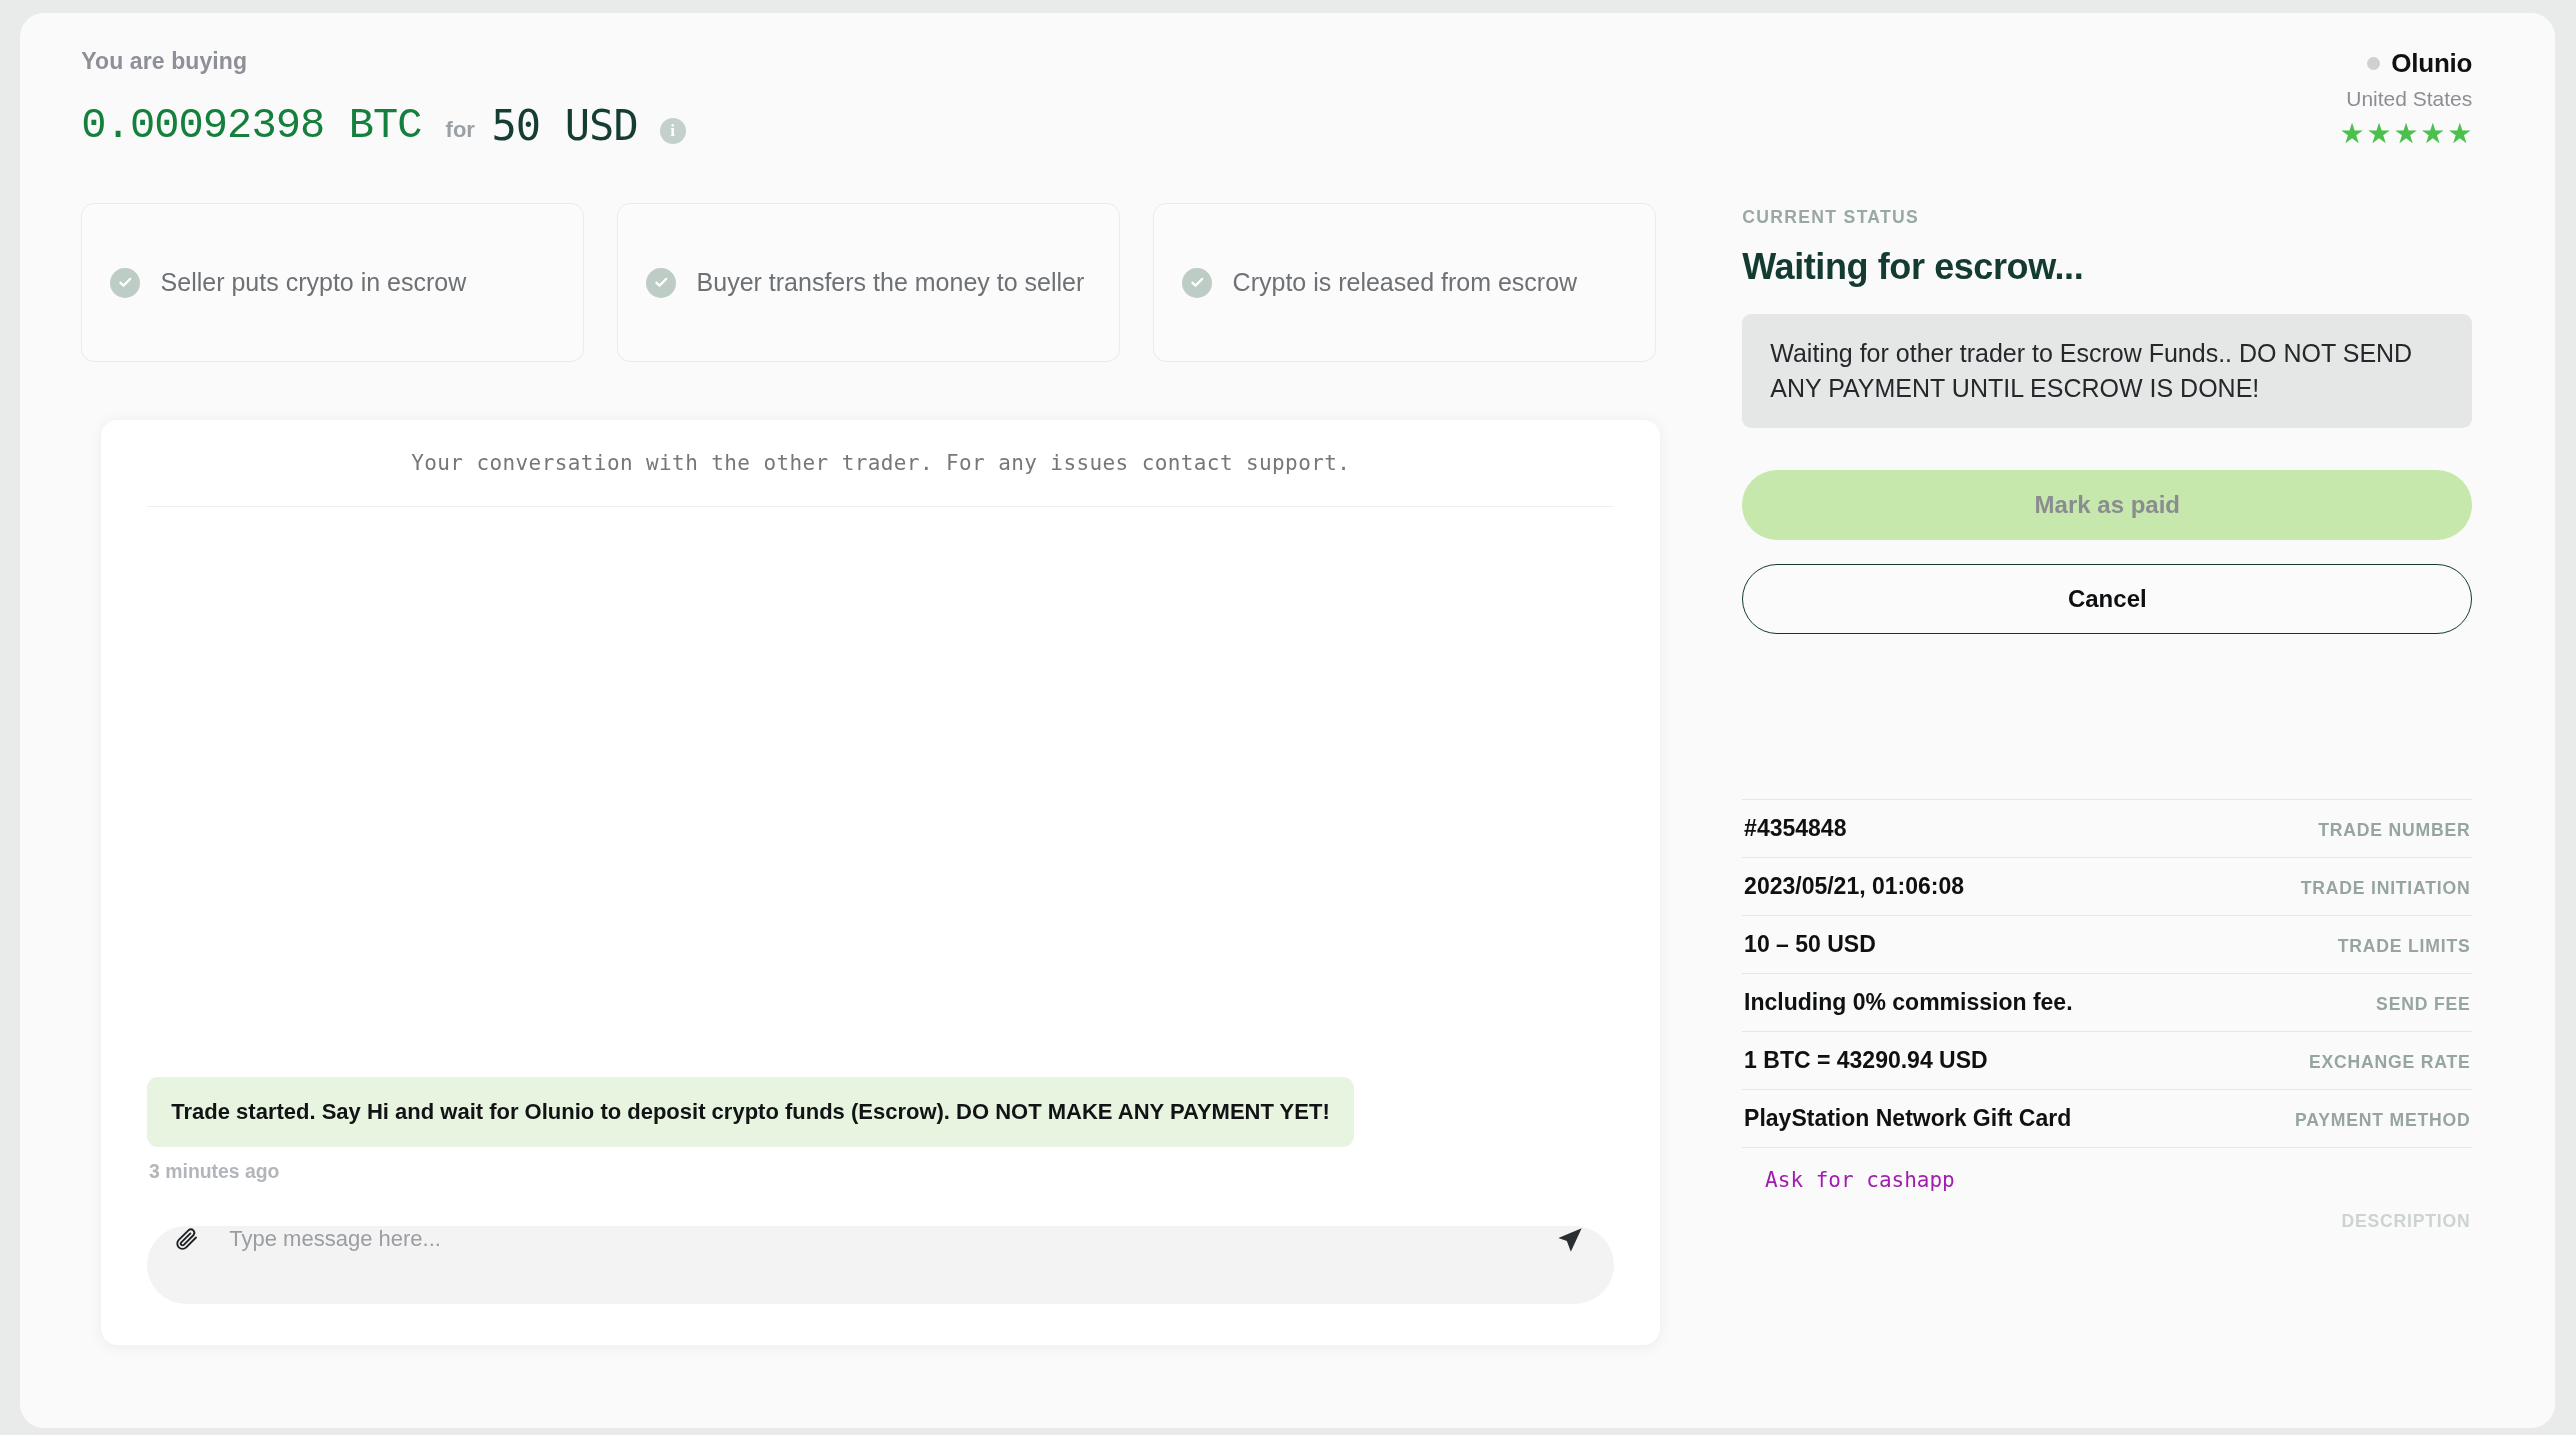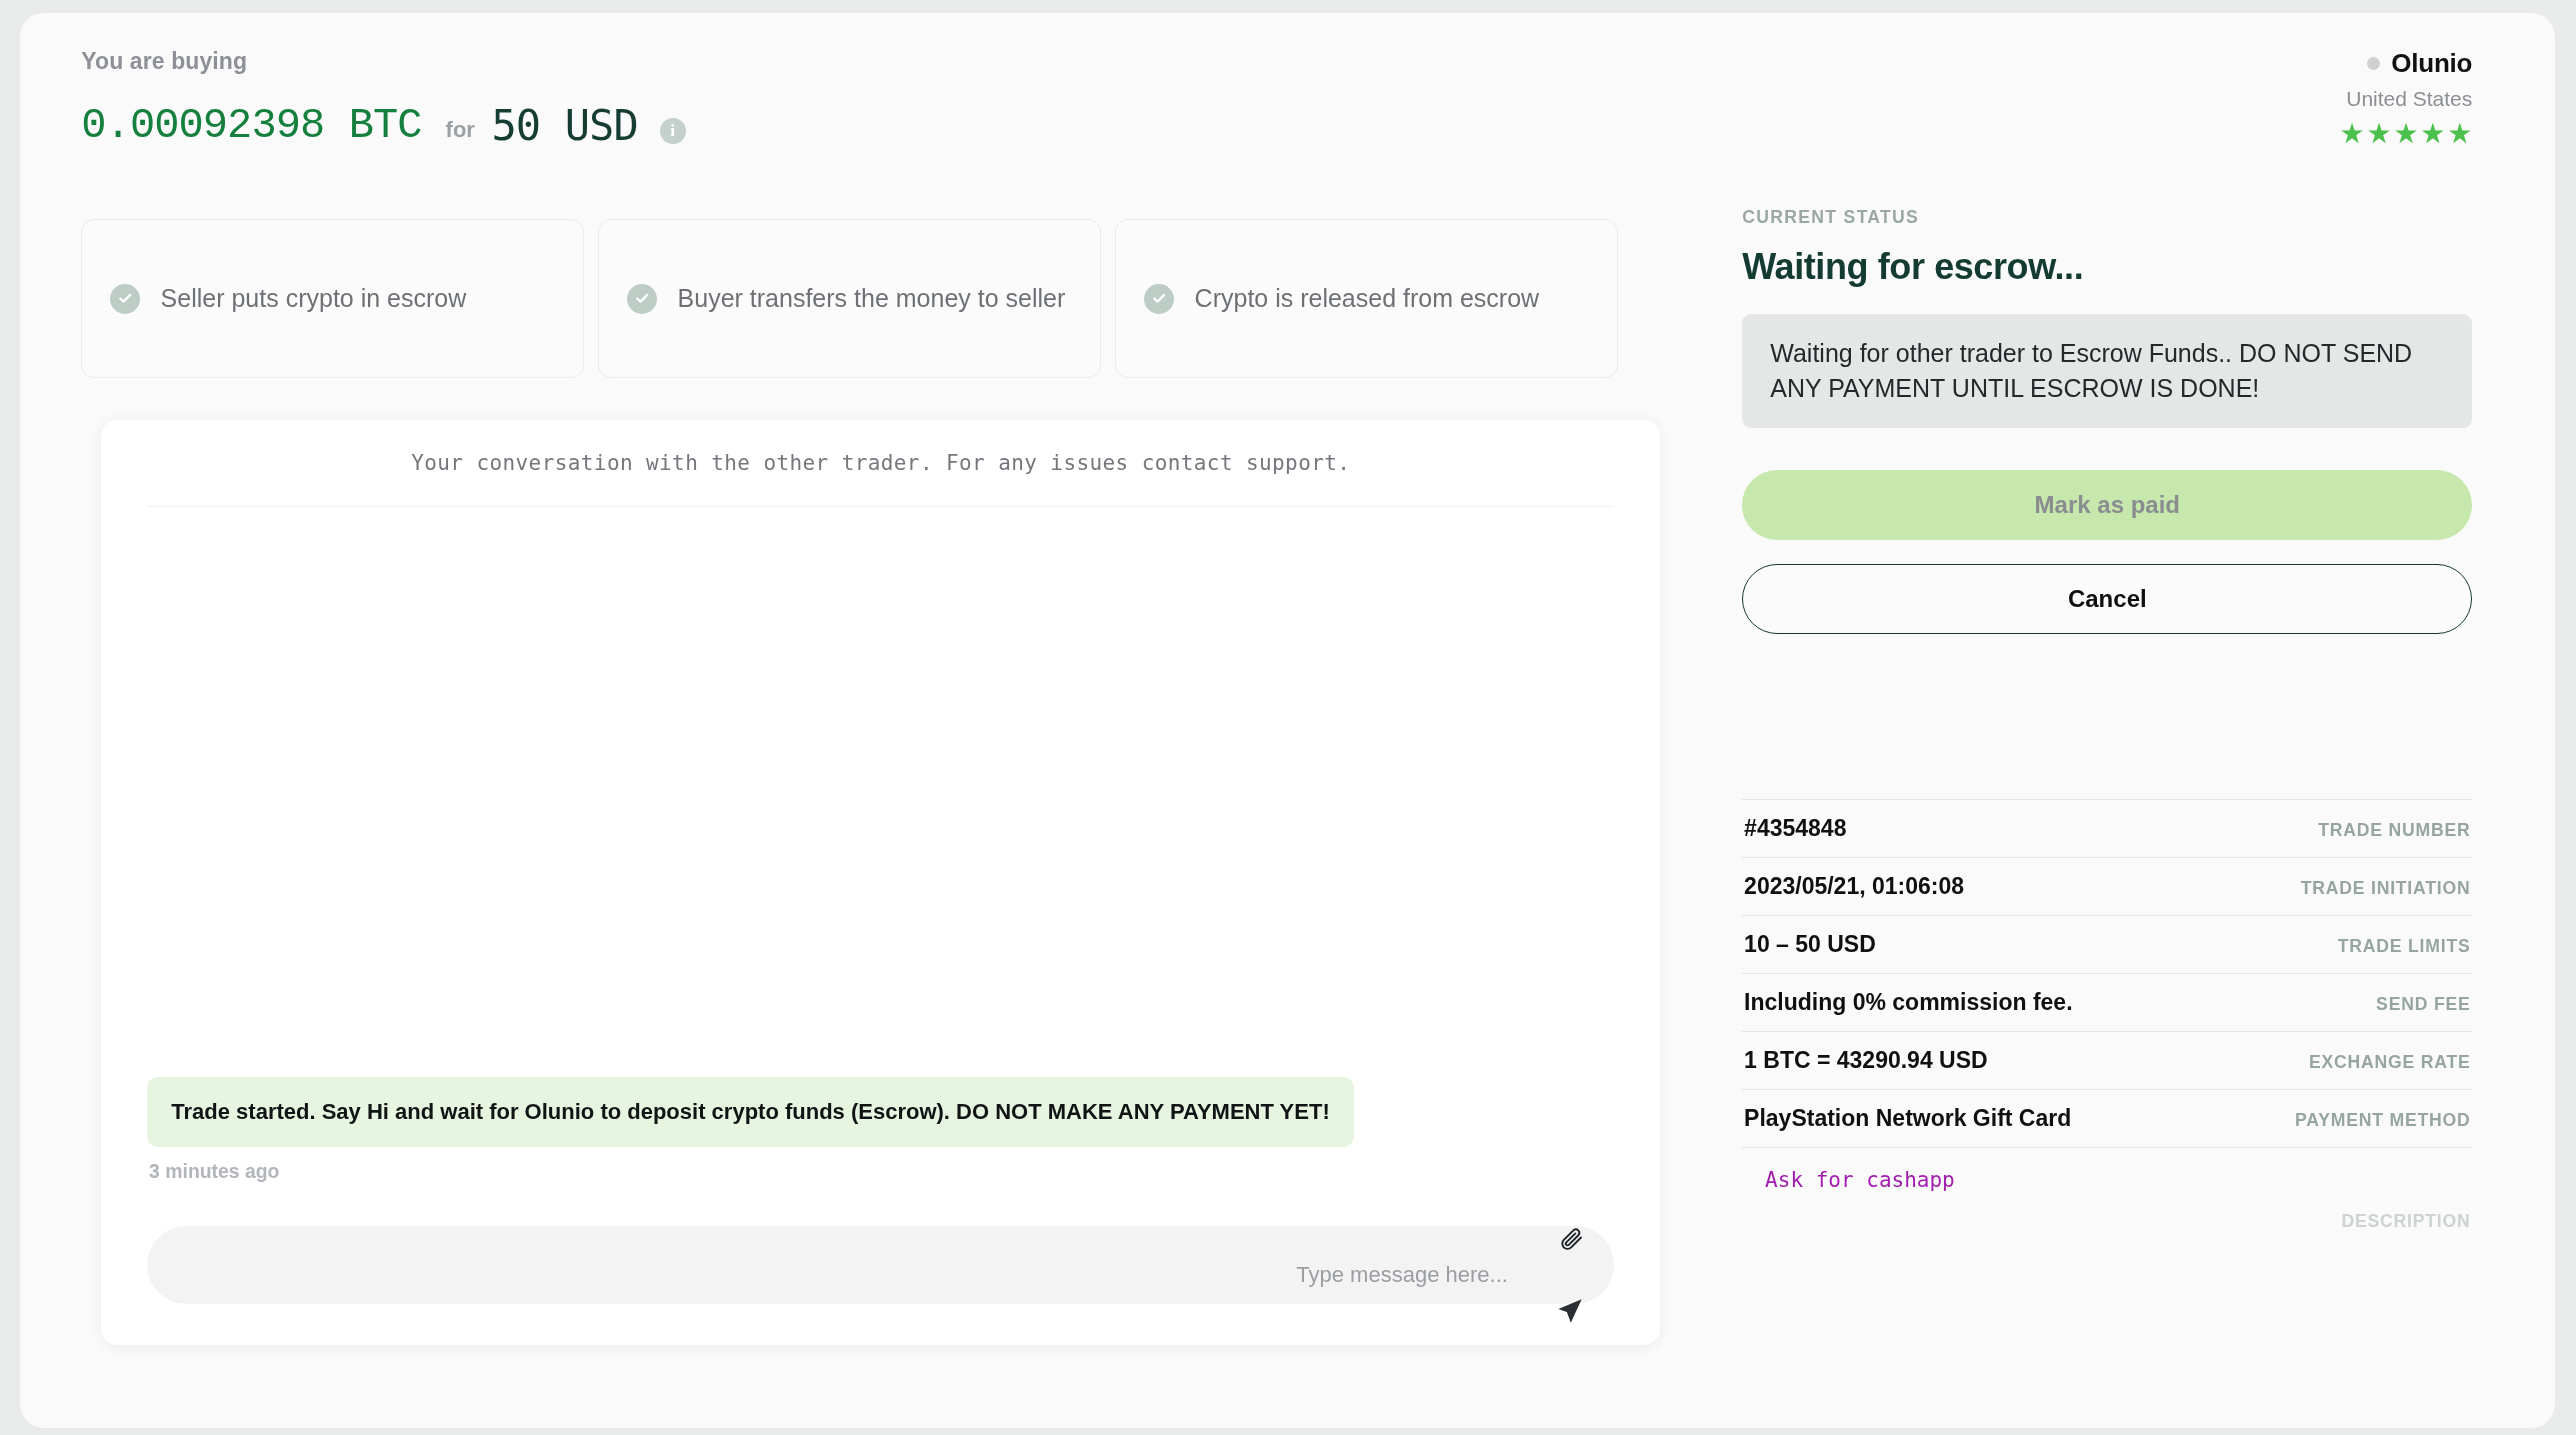--- a/index.html
+++ b/index.html
@@ -74,22 +74,22 @@
     display: flex;
     align-items: center;
     justify-content: center;
     margin: 9.2px 0 0 22px;
     flex: 0 0 auto;
   }
 
   
   .steps {
     display: flex;
-    gap: 14px;
-    margin-top: 66px;
+    gap: 33px;
+    margin-top: 50px;
   }
   .step-card {
     width: 503px;
     min-height: 159px;
     background: #fbfbfb;
     border: 0.9px solid #eaebec;
     border-radius: 13px;
     display: flex;
     align-items: center;
     padding: 20.3px 28px;
@@ -169,24 +169,23 @@
   }
   .chat-input-wrap {
     padding: 43px 46px 41px 46px;
     flex: 0 0 auto;
   }
   .chat-input {
     height: 78px;
     background: #f3f3f4;
     border-radius: 39px;
     display: flex;
-    align-items: flex-end;
+    align-items: flex-start;
     padding: 0 30px 0 28px;
-    gap: 9px;
-    flex-direction: column;
+    gap: 30px;
   }
   .clip-icon, .send-icon { flex: 0 0 auto; display:block; }
   .chat-input input {
     flex: 1 1 auto;
     border: none;
     outline: none;
     background: transparent;
     font-family: "Liberation Sans", sans-serif;
     font-size: 22px;
     color: #3a3d41;

